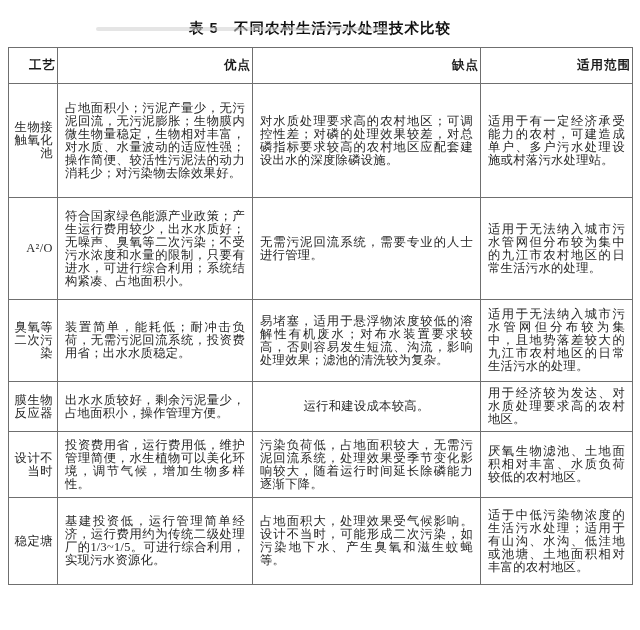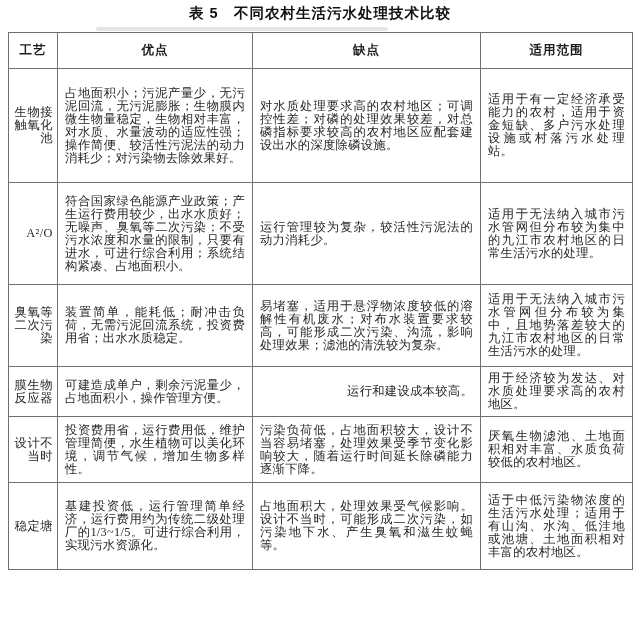--- a/index.html
+++ b/index.html
@@ -14,21 +14,21 @@
     font-family: "Liberation Serif", "DejaVu Serif", serif;
     color: #262626;
     overflow: hidden;
   }
   .doc-title {
     text-align: center;
     font-family: "Liberation Sans", "DejaVu Sans", sans-serif;
     font-weight: bold;
     font-size: 14.5px;
     letter-spacing: 1px;
-    padding-top: 4px;
+    padding-top: 19px;
     color: #111111;
     white-space: pre;
   }
   .scan-artifact {
     position: absolute;
     left: 96px;
     top: 27px;
     width: 292px;
     height: 4px;
     background: #cfcfcf;
@@ -48,38 +48,38 @@
 
   .cmp th, .cmp td {
     border: 1px solid #6f6f6f;
     vertical-align: middle;
     box-sizing: border-box;
   }
   .cmp th {
     font-family: "Liberation Sans", "DejaVu Sans", sans-serif;
     font-weight: bold;
     font-size: 12.5px;
-    text-align: center;
+    text-align: right;
     height: 36px;
     color: #1c1c1c;
     letter-spacing: 1px;
   }
   .cmp td {
     font-size: 12.3px;
     line-height: 13px;
     padding: 5px 7px;
     text-align: justify;
     letter-spacing: 0.3px;
   }
   .cmp td.process {
     text-align: right;
     padding: 4px 4px;
     letter-spacing: 0.5px;
   }
-  .cmp td.center { text-align: right; }
+  .cmp td.center { text-align: center; }
 
   
   .cmp tbody tr.row-1 { height: 114px; }
   .cmp tbody tr.row-2 { height: 102px; }
   .cmp tbody tr.row-3 { height: 82px;  }
   .cmp tbody tr.row-4 { height: 49px; margin-left: 32px;  }
   .cmp tbody tr.row-5 { height: 66px;  }
   .cmp tbody tr.row-6 { height: 87px;  }
 </style>
 </head>
@@ -101,44 +101,44 @@
       <th>优点</th>
       <th>缺点</th>
       <th>适用范围</th>
     </tr>
   </thead>
   <tbody>
     <tr class="row-1">
       <td class="process">生物接触氧化池</td>
       <td>占地面积小；污泥产量少，无污泥回流，无污泥膨胀；生物膜内微生物量稳定，生物相对丰富，对水质、水量波动的适应性强；操作简便、较活性污泥法的动力消耗少；对污染物去除效果好。</td>
       <td>对水质处理要求高的农村地区；可调控性差；对磷的处理效果较差，对总磷指标要求较高的农村地区应配套建设出水的深度除磷设施。</td>
-      <td>适用于有一定经济承受能力的农村，适用于资金短缺、多户污水处理设施或村落污水处理站。</td>
+      <td>适用于有一定经济承受能力的农村，可建造成单户、多户污水处理设施或村落污水处理站。</td>
     </tr>
     <tr class="row-2">
       <td class="process">A²/O</td>
       <td>符合国家绿色能源产业政策；产生运行费用较少，出水水质好；无噪声、臭氧等二次污染；不受污水浓度和水量的限制，只要有进水，可进行综合利用；系统结构紧凑、占地面积小。</td>
-      <td>运行管理较为复杂，较活性污泥法的动力消耗少。</td>
+      <td>无需污泥回流系统，需要专业的人士进行管理。</td>
       <td>适用于无法纳入城市污水管网但分布较为集中的九江市农村地区的日常生活污水的处理。</td>
     </tr>
     <tr class="row-3">
       <td class="process">臭氧等二次污染</td>
       <td>装置简单，能耗低；耐冲击负荷，无需污泥回流系统，投资费用省；出水水质稳定。</td>
-      <td>易堵塞，适用于悬浮物浓度较低的溶解性有机废水；对布水装置要求较高，可能形成二次污染、沟流，影响处理效果；滤池的清洗较为复杂。</td>
+      <td>易堵塞，适用于悬浮物浓度较低的溶解性有机废水；对布水装置要求较高，否则容易发生短流、沟流，影响处理效果；滤池的清洗较为复杂。</td>
       <td>适用于无法纳入城市污水管网但分布较为集中，且地势落差较大的九江市农村地区的日常生活污水的处理。</td>
     </tr>
     <tr class="row-4">
       <td class="process">膜生物反应器</td>
-      <td>可建造成单户，剩余污泥量少，占地面积小，操作管理方便。</td>
+      <td>出水水质较好，剩余污泥量少，占地面积小，操作管理方便。</td>
       <td class="center">运行和建设成本较高。</td>
       <td>用于经济较为发达、对水质处理要求高的农村地区。</td>
     </tr>
     <tr class="row-5">
       <td class="process">设计不当时</td>
       <td>投资费用省，运行费用低，维护管理简便，水生植物可以美化环境，调节气候，增加生物多样性。</td>
-      <td>污染负荷低，占地面积较大，设计不当容易堵塞，处理效果受季节变化影响较大，随着运行时间延长除磷能力逐渐下降。</td>
+      <td>污染负荷低，占地面积较大，无需污泥回流系统，处理效果受季节变化影响较大，随着运行时间延长除磷能力逐渐下降。</td>
       <td>厌氧生物滤池、土地面积相对丰富、水质负荷较低的农村地区。</td>
     </tr>
     <tr class="row-6">
       <td class="process">稳定塘</td>
       <td>基建投资低，运行管理简单经济，运行费用约为传统二级处理厂的1/3~1/5。可进行综合利用，实现污水资源化。</td>
       <td>占地面积大，处理效果受气候影响。设计不当时，可能形成二次污染，如污染地下水、产生臭氧和滋生蚊蝇等。</td>
       <td>适于中低污染物浓度的生活污水处理；适用于有山沟、水沟、低洼地或池塘、土地面积相对丰富的农村地区。</td>
     </tr>
 
   </tbody>

